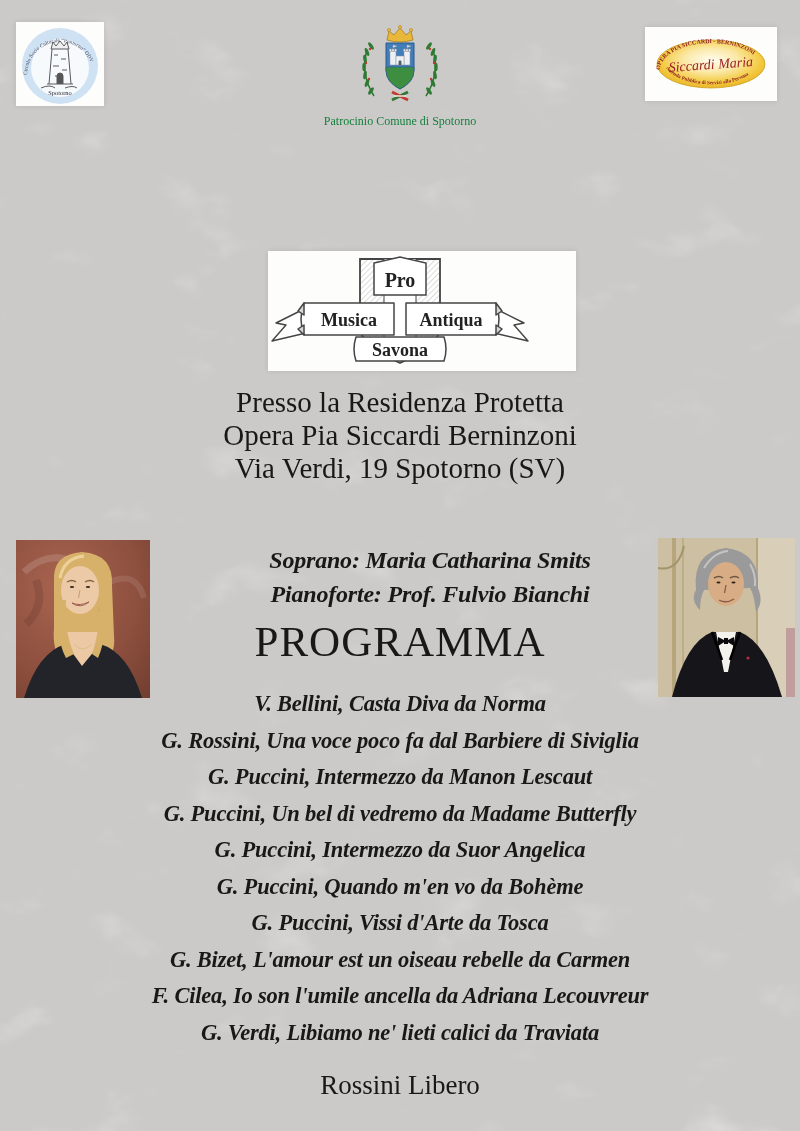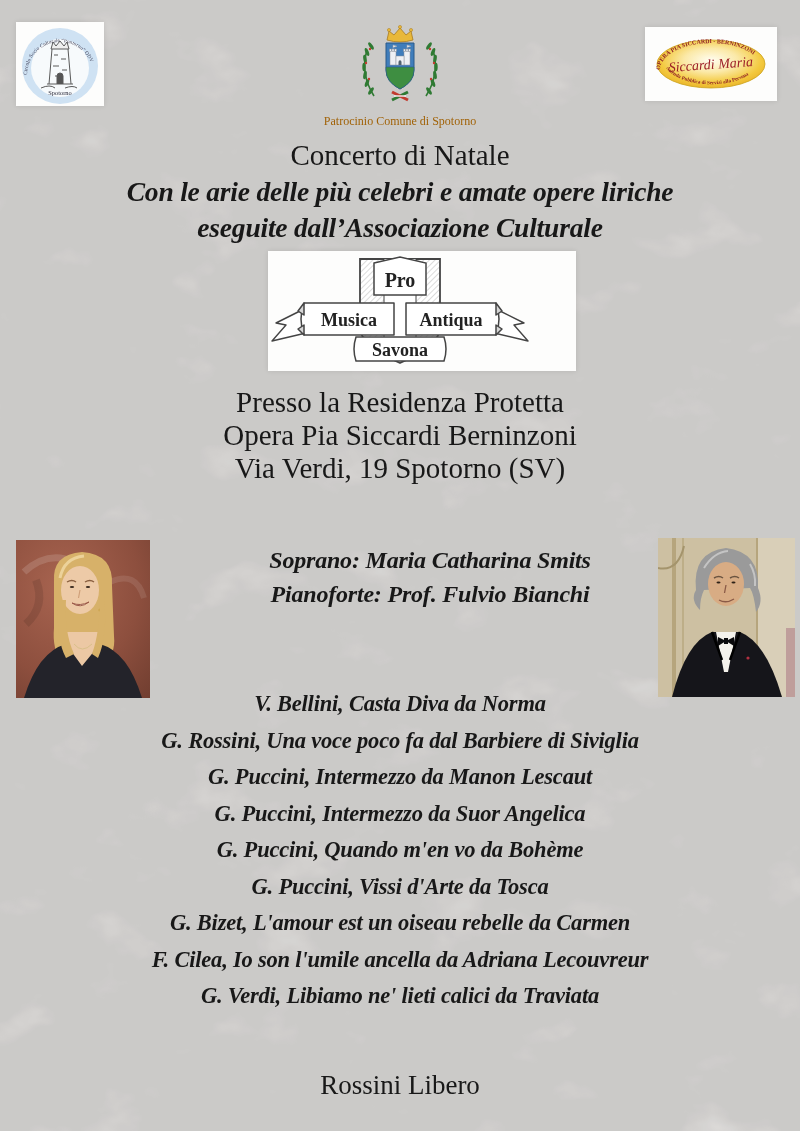--- a/index.html
+++ b/index.html
@@ -11,21 +11,21 @@
   .whitebox{background:#fdfdfc;box-shadow:0 0 5px rgba(0,0,0,0.10);}
   .serif{font-family:"Liberation Serif",serif;}
   .script{font-family:"Liberation Serif",serif;font-style:italic;font-weight:700;letter-spacing:-0.2px;}
   .title-1{font-size:29px;line-height:38px;}
   .title-2{font-size:27.5px;line-height:35.5px;}
   .venue-line{font-size:29px;line-height:33px;}
   .perf-line{font-size:24px;line-height:34px;}
   .programma{font-size:43px;line-height:46px;letter-spacing:1px;}
   .program-item{font-size:22.5px;line-height:36.5px;}
   .footer-line{font-size:27px;line-height:34px;}
-  .crest-caption{font-size:12px;line-height:14px;margin-top:2px;color:#a16207;}
+  .crest-caption{font-size:12px;line-height:14px;margin-top:2px;color:#15803d;}
   .logo-box{position:absolute;z-index:2;}
   svg text{font-family:"Liberation Serif",serif;}
 </style>
 </head>
 <body>
 
 <div class="poster">
 
   <svg class="paper" width="800" height="1131">
     <filter id="grain" x="0" y="0" width="100%" height="100%">
@@ -142,25 +142,20 @@
       <text font-size="6" font-weight="bold" fill="#8f2025">
         <textPath href="#arcOperaTop">OPERA PIA SICCARDI - BERNINZONI</textPath>
       </text>
       <text x="66" y="42" text-anchor="middle" font-size="14" font-style="italic" fill="#9c1f27" transform="rotate(-4 66 40)">Siccardi Maria</text>
       <text font-size="5.1" font-weight="bold" fill="#8f2025">
         <textPath href="#arcOperaBot">Azienda Pubblica di Servizi alla Persona</textPath>
       </text>
     </svg>
   </div>
 
-  <div class="layer centered" style="top:136px;">
-    <div class="serif title-1">Concerto di Natale</div>
-    <div class="script title-2">Con le arie delle più celebri e amate opere liriche</div>
-    <div class="script title-2">eseguite dall’Associazione Culturale</div>
-  </div>
 
   <div class="layer whitebox" style="left:268px;top:251px;width:308px;height:120px;">
     <svg width="264" height="120" viewBox="0 0 264 120">
       <defs>
         <pattern id="hatch" width="4" height="4" patternUnits="userSpaceOnUse" patternTransform="rotate(45)">
           <rect width="4" height="4" fill="#fff"></rect>
           <line x1="0" y1="0" x2="0" y2="4" stroke="#b0b0b0" stroke-width="0.9"></line>
         </pattern>
       </defs>
 
@@ -255,25 +250,27 @@
       <path d="M54,94 L64,122 M82,94 L72,122" stroke="#000" stroke-width="2.4"></path>
       <circle cx="90" cy="120" r="1.6" fill="#b03040"></circle>
     </svg>
   </div>
 
   <div class="layer centered" style="top:543px;margin-left:30px;">
     <div class="script perf-line">Soprano: Maria Catharina Smits</div>
     <div class="script perf-line">Pianoforte: Prof. Fulvio Bianchi</div>
   </div>
 
+  <div class="layer centered serif programma" style="top:619px;">PROGRAMMA</div>
 
   <div class="layer centered" style="top:686px;">
     <div class="script program-item">V. Bellini, Casta Diva da Norma</div>
     <div class="script program-item">G. Rossini, Una voce poco fa dal Barbiere di Siviglia</div>
     <div class="script program-item">G. Puccini, Intermezzo da Manon Lescaut</div>
+    <div class="script program-item">G. Puccini, Un bel di vedremo da Madame Butterfly</div>
     <div class="script program-item">G. Puccini, Intermezzo da Suor Angelica</div>
     <div class="script program-item">G. Puccini, Quando m'en vo da Bohème</div>
     <div class="script program-item">G. Puccini, Vissi d'Arte da Tosca</div>
     <div class="script program-item">G. Bizet, L'amour est un oiseau rebelle da Carmen</div>
     <div class="script program-item">F. Cilea, Io son l'umile ancella da Adriana Lecouvreur</div>
     <div class="script program-item">G. Verdi, Libiamo ne' lieti calici da Traviata</div>
   </div>
 
   <div class="layer centered serif footer-line" style="top:1068px;">Rossini Libero</div>
 

